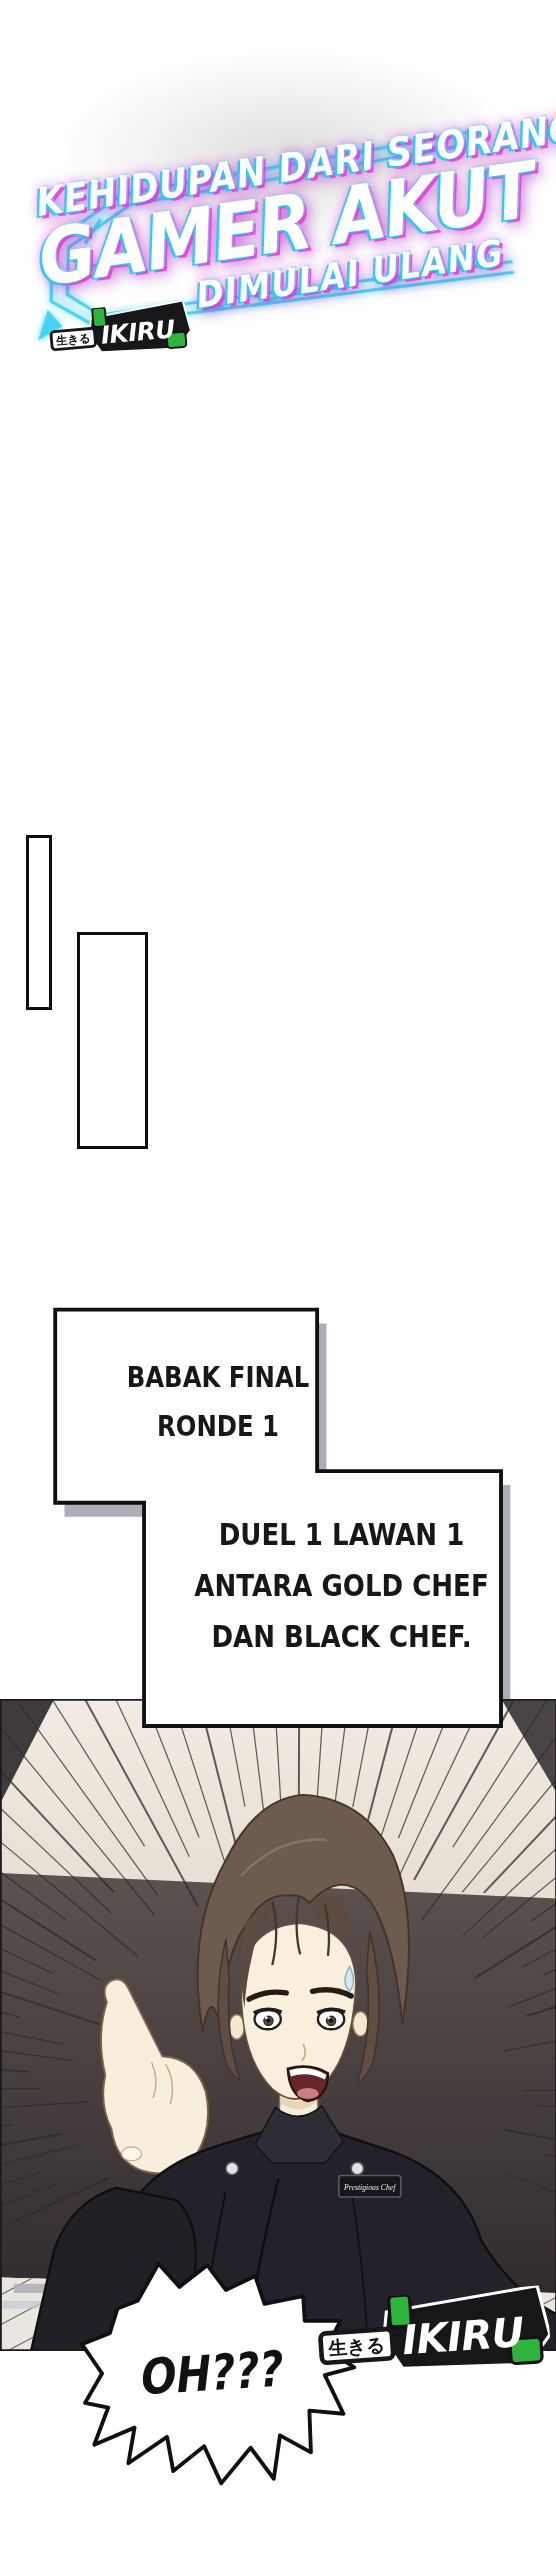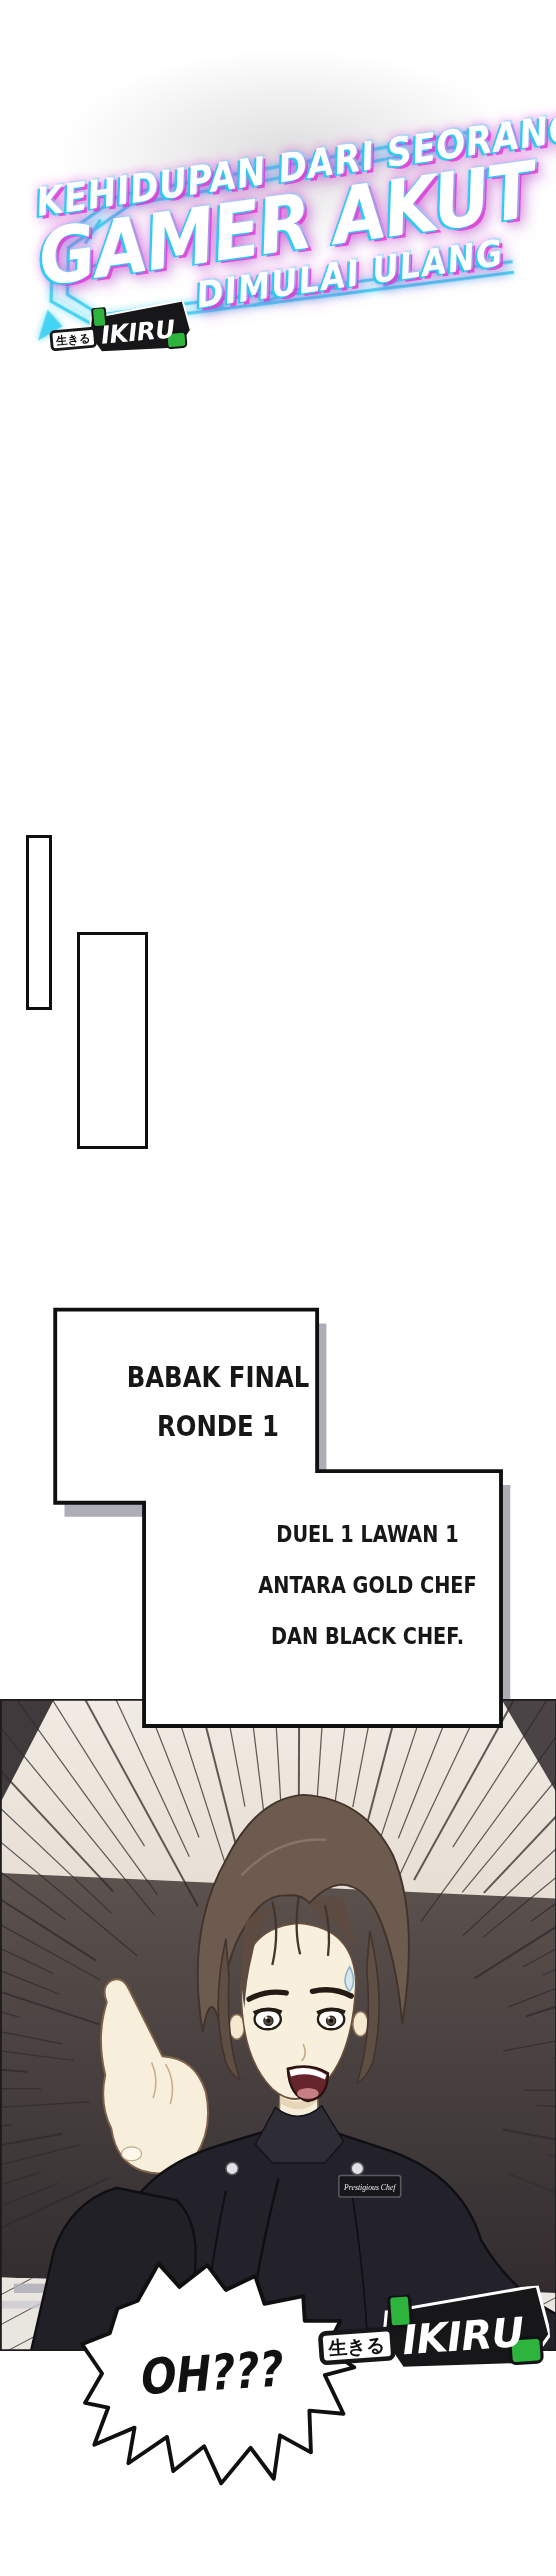--- a/index.html
+++ b/index.html
@@ -31,21 +31,21 @@
   .rect-1{left:25.5px;top:835px;width:20px;height:169px;}
   .rect-2{left:77px;top:932px;width:65px;height:211px;}
 
   
   .bubble-shadow-svg{left:39px;top:1307px;z-index:1;}
   .art-panel{left:0;top:1699px;width:542px;height:652px;z-index:2;}
   .bubble-svg{left:39px;top:1307px;z-index:3;}
   .bubble-text{z-index:4;color:#171717;font-weight:700;text-align:center;white-space:nowrap;margin-left:32px;}
   .bubble-text .ln{transform:scaleX(.84);}
   .bt-1{left:55px;top:1353px;width:262px;font-size:29px;line-height:49px;}
-  .bt-2{left:157px;top:1509px;width:357px;font-size:23px;line-height:51px;}
+  .bt-2{left:131px;top:1509px;width:357px;font-size:31px;line-height:51px;}
 
   
   .oh-svg{left:71px;top:2259px;z-index:6;}
   .oh-text{left:89px;top:2343px;width:247px;z-index:7;color:#111;font-size:49px;font-weight:800;font-style:italic;
            text-align:center;line-height:62px;transform:scaleX(.85) rotate(-3deg);white-space:nowrap;}
 </style>
 </head>
 <body>
 
 <div class="page">

